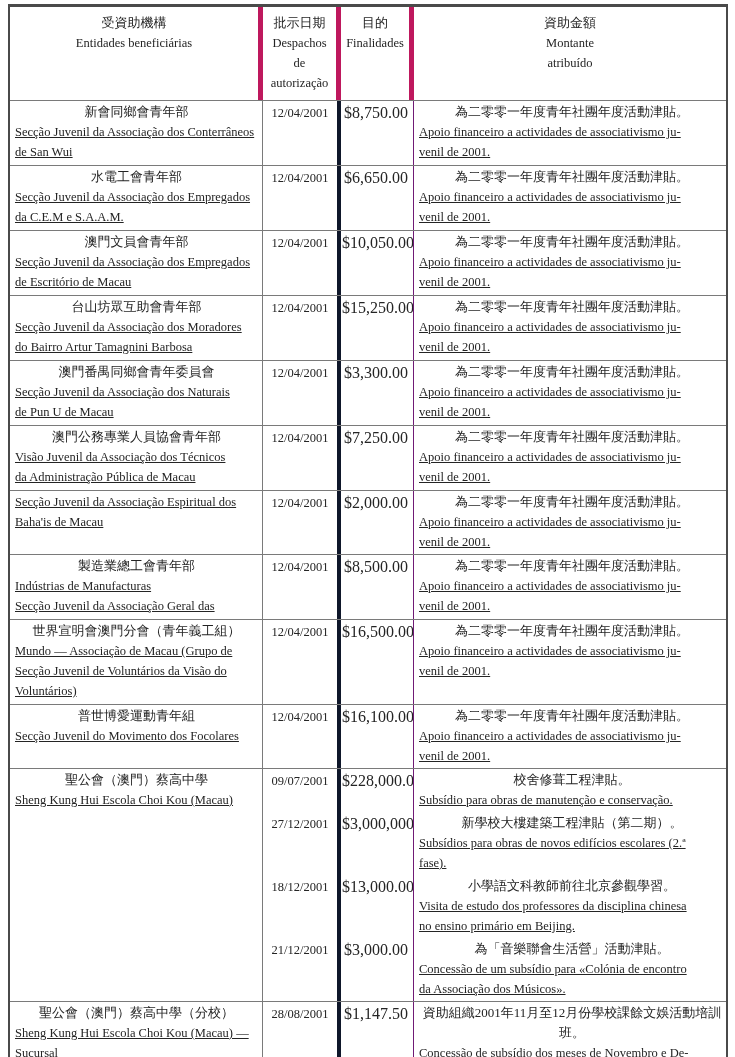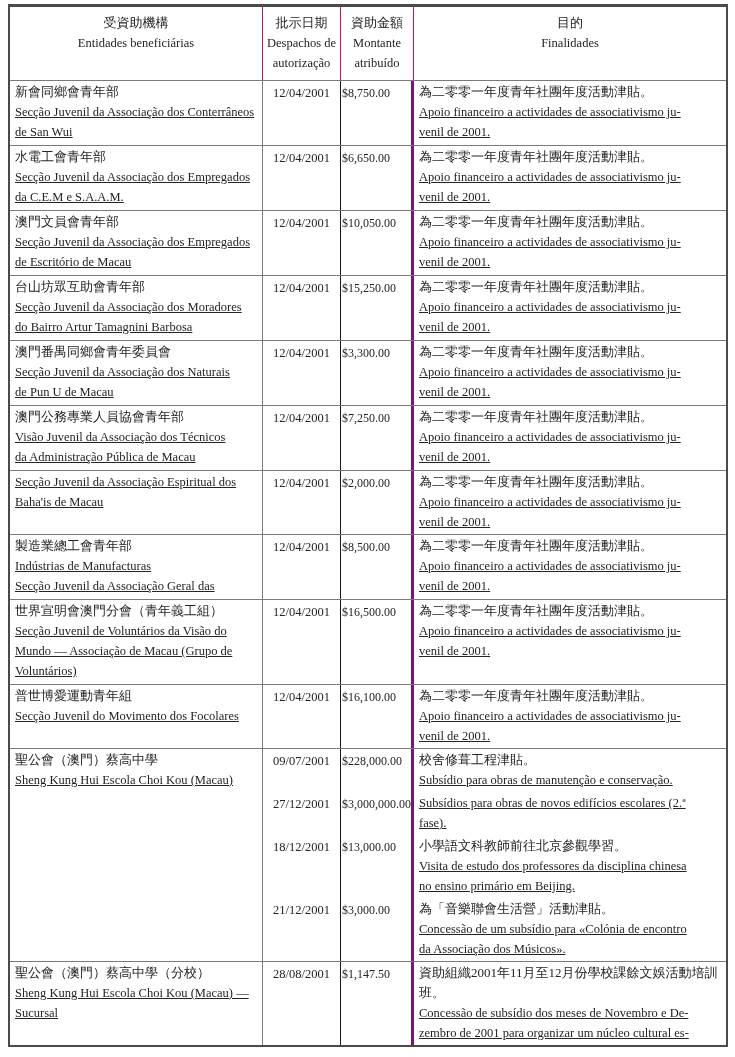--- a/index.html
+++ b/index.html
@@ -20,21 +20,21 @@
     border: 2px solid #4a4a4a;
     border-top-width: 3px;
     background: #ffffff;
   }
   .hrow {
     display: grid;
     grid-template-columns: 253px 78px 73px 1fr;
     border-bottom: 1px solid #7a7a7a;
   }
   .hcell {
-    border-right: 1px solid #be185d;
+    border-right: 5px solid #be185d;
     text-align: center;
     padding: 6px 2px 7px;
     overflow: hidden;
   }
   .hcell:last-child { border-right: none; }
   .hzh { font-size: 13px; line-height: 20px; }
   .hpt { font-size: 12.5px; line-height: 20px; }
   .row {
     display: grid;
     grid-template-columns: 253px 1fr;
@@ -47,67 +47,67 @@
     padding: 1px 4px 3px 5px;
     overflow: hidden;
   }
   .rest { display: flex; flex-direction: column; }
   .entry {
     display: grid;
     grid-template-columns: 78px 73px 1fr;
   }
   .entry:last-child { flex: 1; }
   .dcol {
-    border-right: 1px solid #0f172a;
+    border-right: 4px solid #0f172a;
     text-align: center;
     padding-top: 2px;
     font-size: 12.5px;
     line-height: 20px;
     overflow: hidden;
   }
   .acol {
-    border-right: 3px solid #701a75;
-    text-align: left;
+    border-right: 1px solid #701a75;
+    text-align: center;
     padding: 2px 3px 0 1px;
-    font-size: 12px;
+    font-size: 16px;
     line-height: 20px;
     overflow: hidden;
   }
   .pcol {
     padding: 1px 1px 2px 5px;
     overflow: hidden;
   }
-  .zh { font-size: 13px; line-height: 20px; white-space: nowrap; }
+  .zh { font-size: 13px; line-height: 20px; white-space: nowrap; text-align: center; }
   .pt { font-size: 12.5px; line-height: 20px; white-space: nowrap; text-decoration: underline; }
 </style>
 </head>
 <body>
 
 <div class="page">
   <div class="table">
 
     <div class="hrow">
       <div class="hcell">
         <div class="hzh">受資助機構</div>
         <div class="hpt">Entidades beneficiárias</div>
       </div>
       <div class="hcell">
         <div class="hzh">批示日期</div>
         <div class="hpt">Despachos de</div>
         <div class="hpt">autorização</div>
       </div>
       <div class="hcell">
+        <div class="hzh">目的</div>
+        <div class="hpt">Finalidades</div>
+      </div>
+      <div class="hcell">
         <div class="hzh">資助金額</div>
         <div class="hpt">Montante</div>
         <div class="hpt">atribuído</div>
       </div>
-      <div class="hcell">
-        <div class="hzh">目的</div>
-        <div class="hpt">Finalidades</div>
-      </div>
     </div>
 
     <div id="rows">
         <div class="row">
           <div class="entity">
             <div class="zh">新會同鄉會青年部</div>
             <div class="pt">Secção Juvenil da Associação dos Conterrâneos</div>
             <div class="pt">de San Wui</div>
           </div>
           <div class="rest">
@@ -243,22 +243,22 @@
                 <div class="zh">為二零零一年度青年社團年度活動津貼。</div>
                 <div class="pt">Apoio financeiro a actividades de associativismo ju-</div>
                 <div class="pt">venil de 2001.</div>
               </div>
             </div>
           </div>
         </div>
         <div class="row">
           <div class="entity">
             <div class="zh">世界宣明會澳門分會（青年義工組）</div>
+            <div class="pt">Mundo — Associação de Macau (Grupo de</div>
             <div class="pt">Secção Juvenil de Voluntários da Visão do</div>
-            <div class="pt">Mundo — Associação de Macau (Grupo de</div>
             <div class="pt">Voluntários)</div>
           </div>
           <div class="rest">
             <div class="entry">
               <div class="dcol">12/04/2001</div>
               <div class="acol">$16,500.00</div>
               <div class="pcol">
                 <div class="zh">為二零零一年度青年社團年度活動津貼。</div>
                 <div class="pt">Apoio financeiro a actividades de associativismo ju-</div>
                 <div class="pt">venil de 2001.</div>
@@ -294,20 +294,21 @@
               <div class="acol">$228,000.00</div>
               <div class="pcol">
                 <div class="zh">校舍修葺工程津貼。</div>
                 <div class="pt">Subsídio para obras de manutenção e conservação.</div>
               </div>
             </div>
             <div class="entry">
               <div class="dcol">27/12/2001</div>
               <div class="acol">$3,000,000.00</div>
               <div class="pcol">
+                <div class="zh">新學校大樓建築工程津貼（第二期）。</div>
                 <div class="pt">Subsídios para obras de novos edifícios escolares (2.ª</div>
                 <div class="pt">fase).</div>
               </div>
             </div>
             <div class="entry">
               <div class="dcol">18/12/2001</div>
               <div class="acol">$13,000.00</div>
               <div class="pcol">
                 <div class="zh">小學語文科教師前往北京參觀學習。</div>
                 <div class="pt">Visita de estudo dos professores da disciplina chinesa</div>

